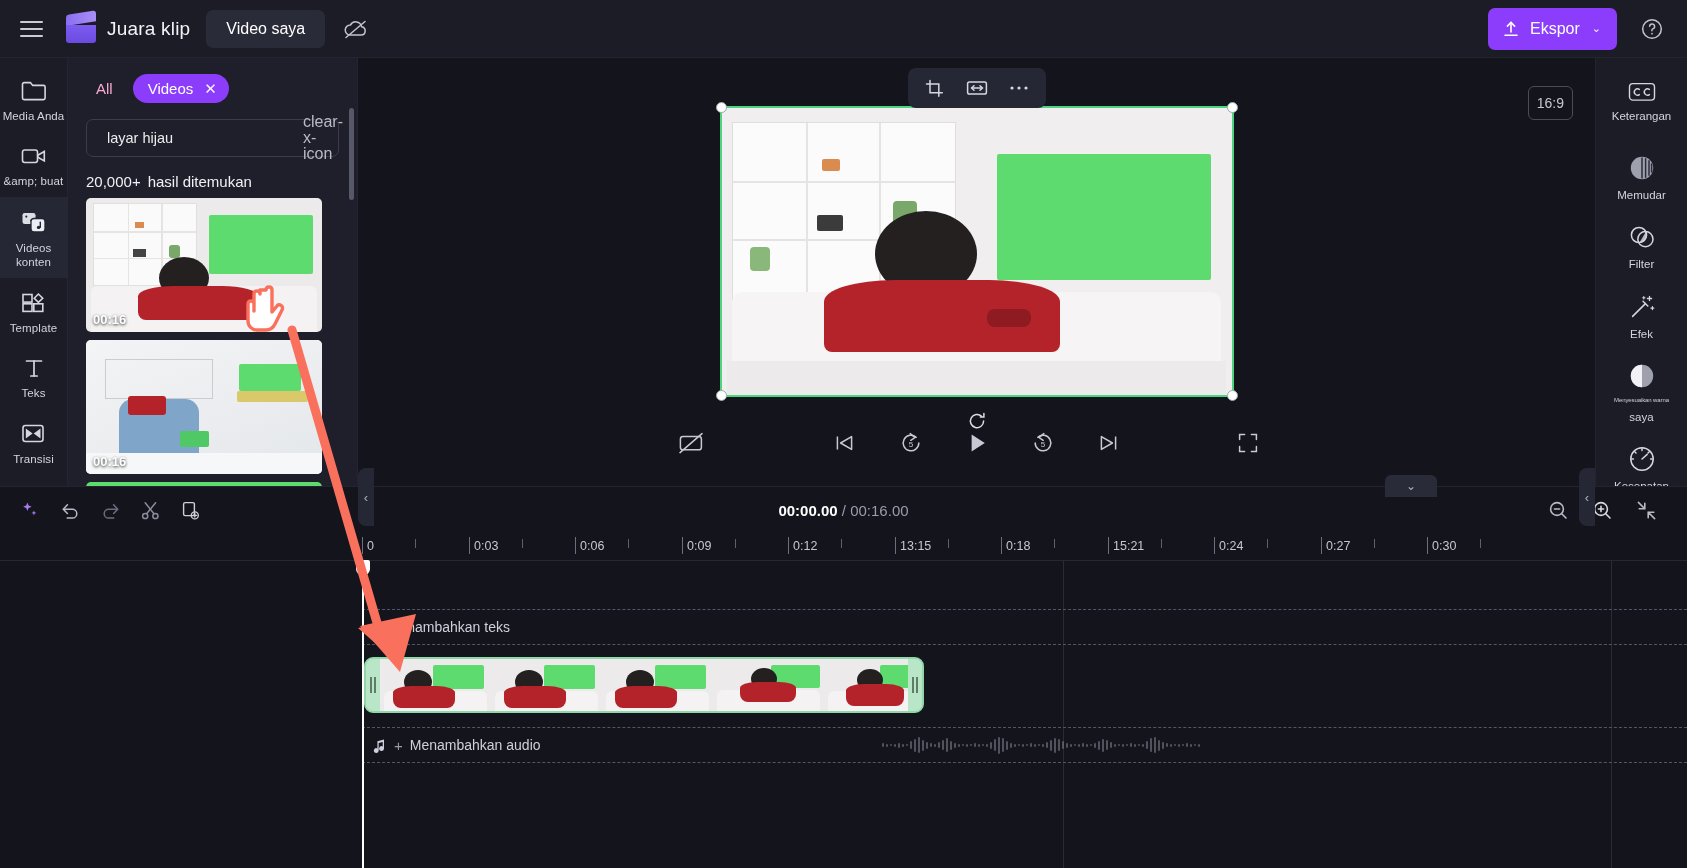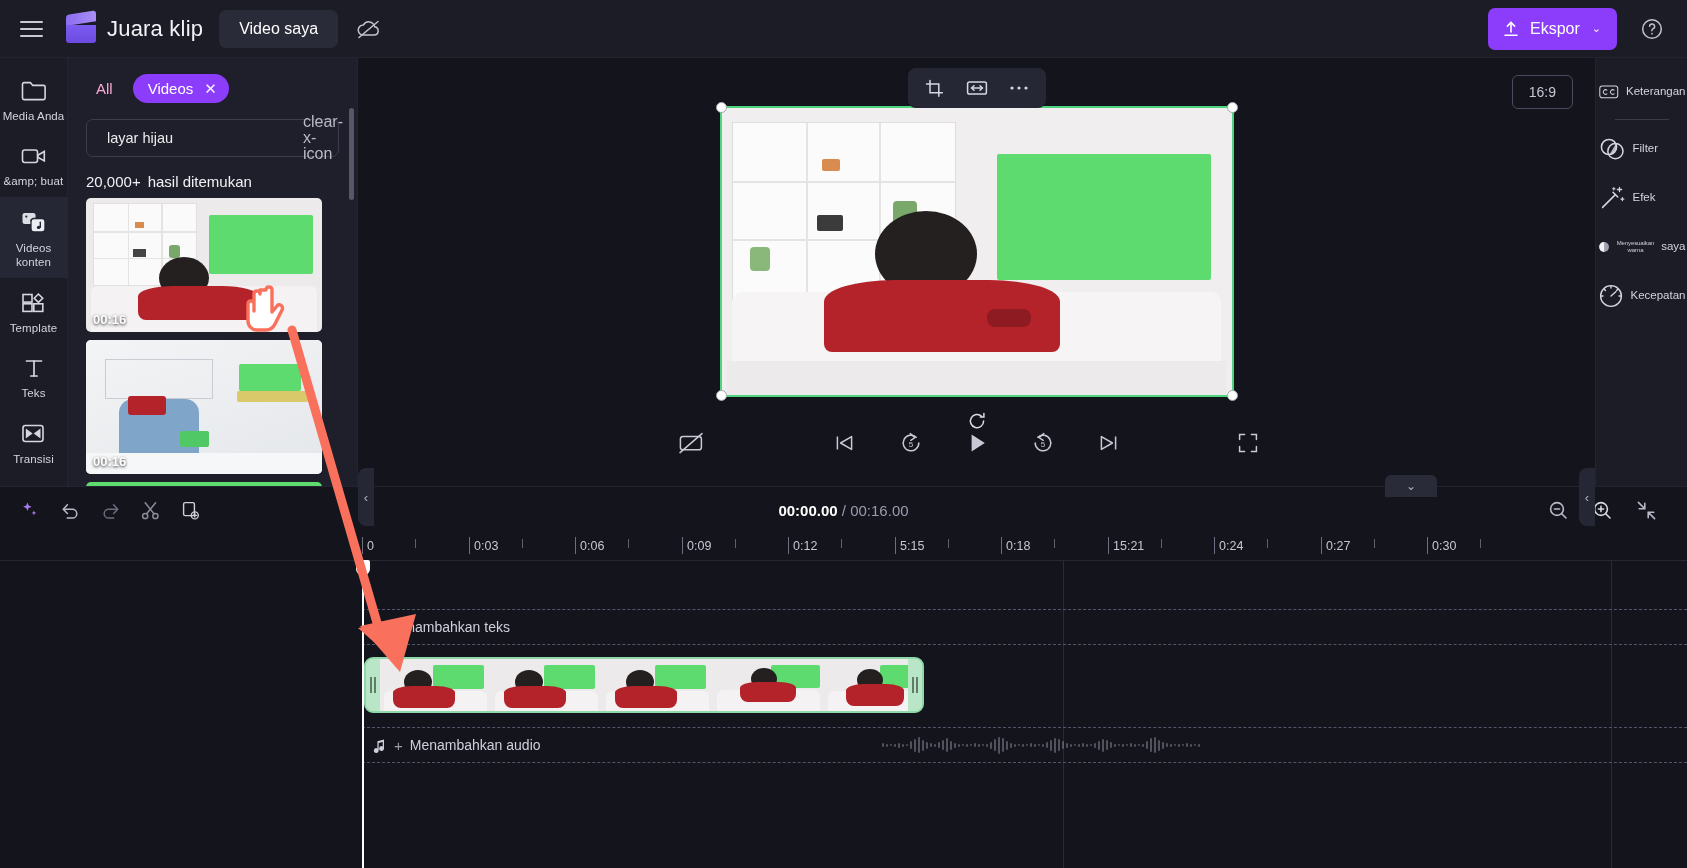--- a/index.html
+++ b/index.html
@@ -20,21 +20,21 @@
     padding: 0 18px 0 14px;
     position: relative; z-index: 30;
     border-bottom: 1px solid #23242f;
   }
   .hamburger { width: 34px; height: 34px; display: flex; flex-direction: column; justify-content: center; align-items: center; gap: 5px; cursor: pointer; margin-right: 18px; }
   .hamburger i { display: block; width: 23px; height: 2px; background: #c9cad6; border-radius: 2px; }
   .brand { display: flex; align-items: center; gap: 11px; margin-right: 16px; }
   .logo { width: 30px; height: 28px; position: relative; }
   .logo .lid { position: absolute; top: 0; left: 0; width: 30px; height: 11px; background: linear-gradient(90deg,#8b6df0,#a98ff5); border-radius: 3px 3px 0 0; transform: skewY(-9deg); transform-origin: left bottom; }
   .logo .body { position: absolute; bottom: 0; left: 0; width: 30px; height: 18px; background: linear-gradient(180deg,#7c5cf0,#6a4ae0); border-radius: 0 0 3px 3px; }
-  .brand-name { font-size: 22px; color: #f2f2f7; letter-spacing: .2px; }
+  .brand-name { font-size: 19px; color: #f2f2f7; letter-spacing: .2px; }
   .tab-pill {
     background: #2a2b38; color: #fff; font-size: 16px;
     padding: 10px 20px; border-radius: 7px; cursor: pointer;
   }
   .cloud-off { width: 34px; height: 34px; margin-left: 14px; display: flex; align-items: center; justify-content: center; cursor: pointer; }
   .spacer { flex: 1; }
   .export-btn {
     background: #8b3dfb; color: #fff; height: 42px;
     display: flex; align-items: center; gap: 10px;
     padding: 0 16px 0 14px; border-radius: 7px; cursor: pointer;
@@ -106,23 +106,23 @@
   
   .center { flex: 1; display: flex; flex-direction: column; min-width: 0; background: #13141c; position: relative; }
   .preview-area { flex: 1; position: relative; display: flex; flex-direction: column; align-items: center; min-height: 0; }
   .crop-toolbar {
     position: absolute; top: 10px; left: 50%; transform: translateX(-50%);
     background: #262734; border-radius: 8px; height: 40px;
     display: flex; align-items: center; gap: 4px; padding: 0 8px; z-index: 6;
   }
   .ct-btn { width: 38px; height: 32px; display: flex; align-items: center; justify-content: center; cursor: pointer; border-radius: 5px; color: #d6d7e1; }
   .ratio-badge {
-    position: absolute; top: 17px; right: 22px;
+    position: absolute; top: 28px; right: 22px;
     border: 1px solid #4a4c5d; border-radius: 6px; color: #c7c8d4;
-    font-size: 14px; padding: 8px 16px; cursor: pointer;
+    font-size: 14px; padding: 8px 8px; cursor: pointer;
   }
   .stage { position: absolute; top: 50px; left: 50%; transform: translateX(-50%); }
   .video-frame { position: relative; width: 510px; height: 287px; outline: 2px solid #4ed37e; background: #efeded; }
   .handle { position: absolute; width: 11px; height: 11px; background: #fff; border: 1px solid #9aa; border-radius: 50%; }
   .handle.tl { left: -6px; top: -6px; } .handle.tr { right: -6px; top: -6px; }
   .handle.bl { left: -6px; bottom: -6px; } .handle.br { right: -6px; bottom: -6px; }
   .rotate-btn {
     position: absolute; left: 50%; transform: translateX(-50%); top: 300px;
     width: 26px; height: 26px; border-radius: 50%; display: flex; align-items: center; justify-content: center;
     color: #dcdce4; cursor: pointer;
@@ -142,21 +142,21 @@
     font-size: 13px; cursor: pointer; z-index: 12;
   }
   .collapse-l { left: 358px; top: 410px; border-radius: 8px 0 0 8px; }
   .collapse-r { right: 92px; top: 410px; border-radius: 8px 0 0 8px; }
 
   
   .rrail {
     width: 92px; min-width: 92px; background: #1b1c26; border-left: 1px solid #23242f;
     padding-top: 10px; display: flex; flex-direction: column; align-items: center;
   }
-  .rrail-item { width: 92px; padding: 13px 2px 8px; display: flex; flex-direction: row; align-items: center; gap: 7px; cursor: pointer; }
+  .rrail-item { width: 92px; padding: 13px 2px 8px; display: flex; flex-direction: column; align-items: center; gap: 7px; cursor: pointer; }
   .rrail-label { font-size: 11.5px; color: #d3d4dd; text-align: center; line-height: 1.15; }
   .rrail-label.tiny { font-size: 6px; letter-spacing: -.1px; color: #cfd0da; }
   .rr-div { width: 54px; height: 1px; background: #3a3c4b; margin: 8px 0 2px; }
 
   
   .timeline { height: 382px; min-height: 382px; background: #13141c; border-top: 1px solid #23242f; position: relative; display: flex; flex-direction: column; }
   .tl-toolbar { height: 46px; display: flex; align-items: center; padding: 0 26px 0 10px; position: relative; }
   .tl-ico { width: 40px; height: 36px; display: flex; align-items: center; justify-content: center; cursor: pointer; color: #b9bac7; }
   .tl-time { position: absolute; left: 0; right: 0; text-align: center; font-size: 15px; color: #9b9cac; pointer-events: none; }
   .tl-time b { color: #fff; font-weight: bold; }
@@ -492,20 +492,32 @@
       <div class="rrail-item">
         <svg width="30" height="22" viewBox="0 0 30 22" fill="none" stroke="#d5d6e0" stroke-width="1.4">
           <rect x="2.5" y="2.6" width="25" height="16.5" rx="3.4"></rect>
           <path d="M12.4 8.4a3.2 3.2 0 1 0 0 5.2M22.4 8.4a3.2 3.2 0 1 0 0 5.2" stroke-linecap="round"></path>
         </svg>
         <span class="rrail-label">Keterangan</span>
       </div>
 
       <div class="rr-div"></div>
 
+      <div class="rrail-item">
+        <svg width="28" height="28" viewBox="0 0 28 28">
+          <circle cx="14" cy="14" r="11.2" fill="#9ea0ae"></circle>
+          <g stroke="#2b2c38" stroke-width="1.5">
+            <path d="M14 3.5v21"></path>
+              <path d="M17.6 4.2v19.6"></path>
+              <path d="M21 6.2v15.6"></path>
+              <path d="M23.6 9.4v9.2"></path>
+          </g>
+        </svg>
+        <span class="rrail-label">Memudar</span>
+      </div>
 
       <div class="rrail-item">
         <svg width="28" height="28" viewBox="0 0 28 28" fill="none" stroke="#d5d6e0" stroke-width="1.5">
           <circle cx="11" cy="12" r="7.6"></circle>
             <circle cx="17.4" cy="16.2" r="7.6"></circle>
           <path d="M11.6 19.5a7.6 7.6 0 0 0 6.4-10.9" fill="#d5d6e0" stroke="none" opacity=".85"></path>
         </svg>
         <span class="rrail-label">Filter</span>
       </div>
 
@@ -620,21 +632,21 @@
       <div class="tick major" style="left:575px"></div>
         <div class="tick-lbl" style="left:580px">0:06</div>
       <div class="tick" style="left:628px"></div>
       <div class="tick major" style="left:682px"></div>
         <div class="tick-lbl" style="left:687px">0:09</div>
       <div class="tick" style="left:735px"></div>
       <div class="tick major" style="left:788px"></div>
         <div class="tick-lbl" style="left:793px">0:12</div>
       <div class="tick" style="left:841px"></div>
       <div class="tick major" style="left:895px"></div>
-        <div class="tick-lbl" style="left:900px">5:15</div>
+        <div class="tick-lbl" style="left:900px">13:15</div>
       <div class="tick" style="left:948px"></div>
       <div class="tick major" style="left:1001px"></div>
         <div class="tick-lbl" style="left:1006px">0:18</div>
       <div class="tick" style="left:1054px"></div>
       <div class="tick major" style="left:1108px"></div>
         <div class="tick-lbl" style="left:1113px">15:21</div>
       <div class="tick" style="left:1161px"></div>
       <div class="tick major" style="left:1214px"></div>
         <div class="tick-lbl" style="left:1219px">0:24</div>
       <div class="tick" style="left:1267px"></div>

